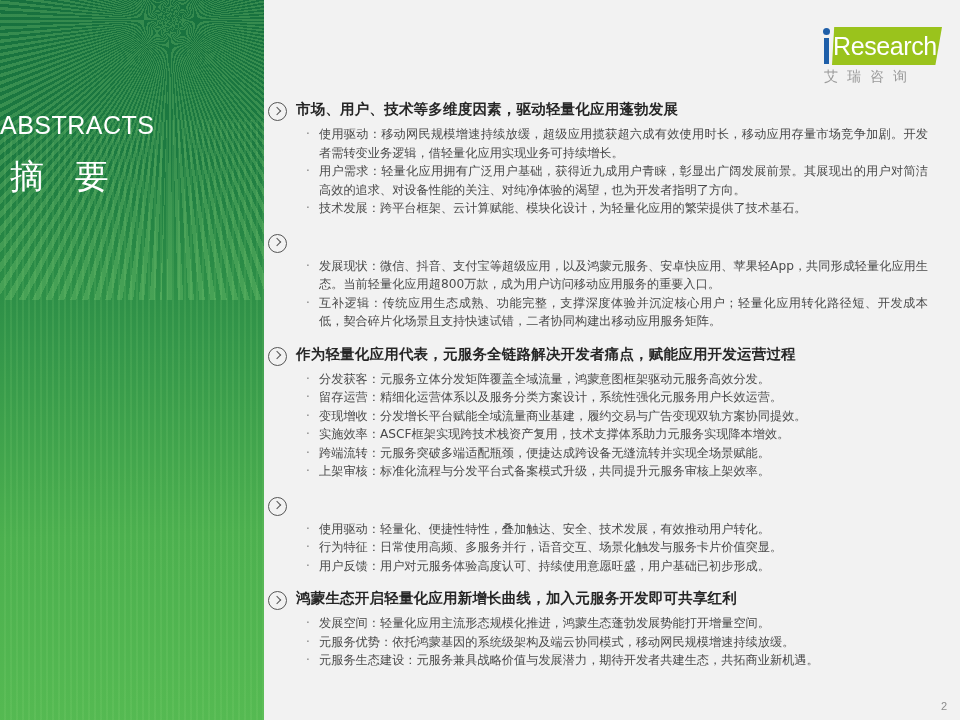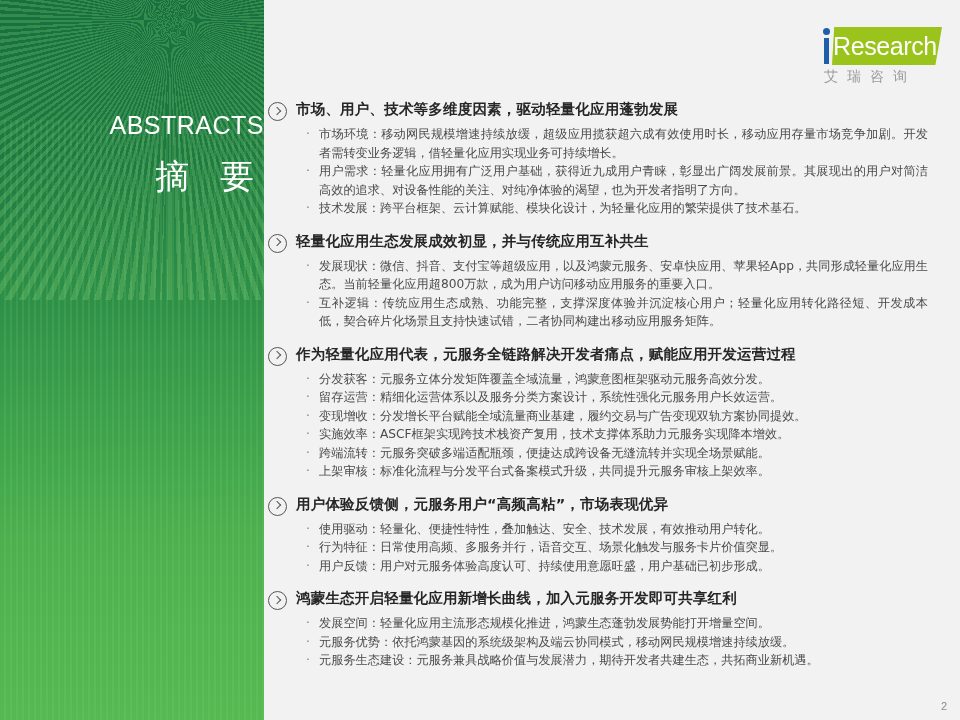--- a/index.html
+++ b/index.html
@@ -56,21 +56,21 @@
         rgba(255,255,255,0.00) 0px,
         rgba(255,255,255,0.00) 4px,
         rgba(150,220,130,0.13) 4px,
         rgba(150,220,130,0.13) 6px);
   }
   .panel-title-wrap {
     position: absolute;
     left: 0;
     top: 112px;
     width: 264px;
-    text-align: right;
+    text-align: left;
   }
   .abstracts-en {
     color: #ffffff;
     font-size: 25px;
     letter-spacing: 0.5px;
     font-weight: 400;
     line-height: 1.1;
   }
   .abstracts-cn {
     color: #ffffff;
@@ -247,37 +247,36 @@
   <div class="content">
 
     <div class="section">
       <div class="sec-head">
         <span class="chev"></span>
         <span class="sec-title">市场、用户、技术等多维度因素，驱动轻量化应用蓬勃发展</span>
       </div>
       <ul class="bullets">
         <li>
             <span class="dot">·</span>
-            <span class="btext">市场环境：移动网民规模增速持续放缓，超级应用揽获超六成有效使用时长，移动应用存量市场竞争加剧。开发者需转变业务逻辑，借轻量化应用实现业务可持续增长。</span>
+            <span class="btext">使用驱动：移动网民规模增速持续放缓，超级应用揽获超六成有效使用时长，移动应用存量市场竞争加剧。开发者需转变业务逻辑，借轻量化应用实现业务可持续增长。</span>
           </li>
         <li>
             <span class="dot">·</span>
             <span class="btext">用户需求：轻量化应用拥有广泛用户基础，获得近九成用户青睐，彰显出广阔发展前景。其展现出的用户对简洁高效的追求、对设备性能的关注、对纯净体验的渴望，也为开发者指明了方向。</span>
           </li>
         <li>
             <span class="dot">·</span>
             <span class="btext">技术发展：跨平台框架、云计算赋能、模块化设计，为轻量化应用的繁荣提供了技术基石。</span>
           </li>
       </ul>
     </div>
 
     <div class="section">
       <div class="sec-head">
         <span class="chev"></span>
-        <span class="sec-title">轻量化应用生态发展成效初显，并与传统应用互补共生</span>
       </div>
       <ul class="bullets">
         <li>
             <span class="dot">·</span>
             <span class="btext">发展现状：微信、抖音、支付宝等超级应用，以及鸿蒙元服务、安卓快应用、苹果轻App，共同形成轻量化应用生态。当前轻量化应用超800万款，成为用户访问移动应用服务的重要入口。</span>
           </li>
         <li>
             <span class="dot">·</span>
             <span class="btext">互补逻辑：传统应用生态成熟、功能完整，支撑深度体验并沉淀核心用户；轻量化应用转化路径短、开发成本低，契合碎片化场景且支持快速试错，二者协同构建出移动应用服务矩阵。</span>
           </li>
@@ -313,21 +312,20 @@
         <li>
             <span class="dot">·</span>
             <span class="btext">上架审核：标准化流程与分发平台式备案模式升级，共同提升元服务审核上架效率。</span>
           </li>
       </ul>
     </div>
 
     <div class="section">
       <div class="sec-head">
         <span class="chev"></span>
-        <span class="sec-title">用户体验反馈侧，元服务用户“高频高粘”，市场表现优异</span>
       </div>
       <ul class="bullets">
         <li>
             <span class="dot">·</span>
             <span class="btext">使用驱动：轻量化、便捷性特性，叠加触达、安全、技术发展，有效推动用户转化。</span>
           </li>
         <li>
             <span class="dot">·</span>
             <span class="btext">行为特征：日常使用高频、多服务并行，语音交互、场景化触发与服务卡片价值突显。</span>
           </li>

